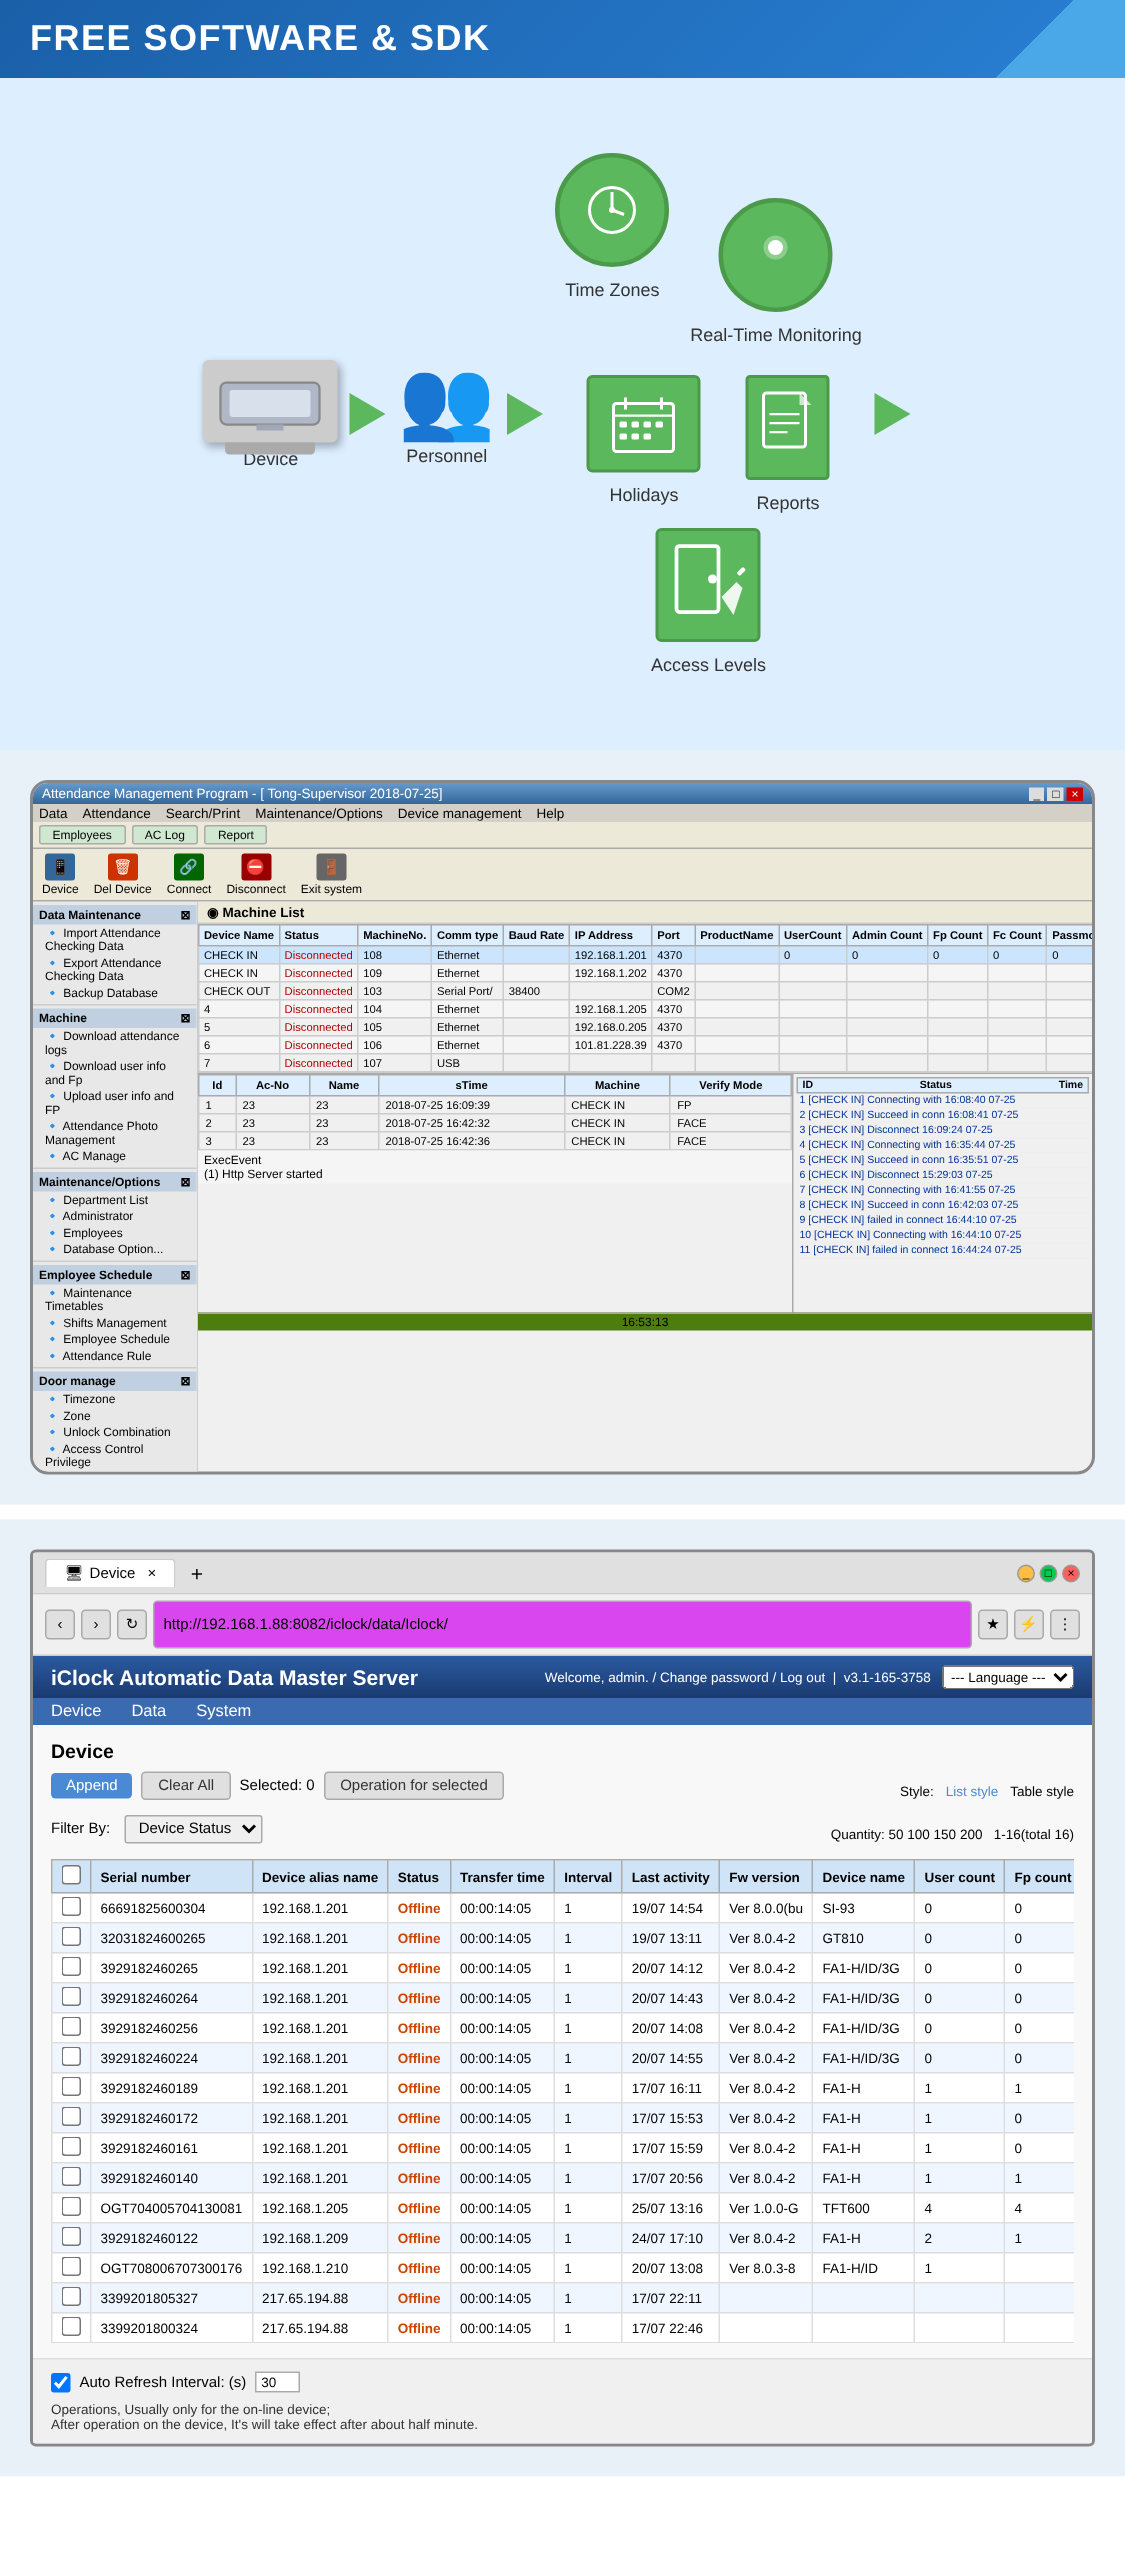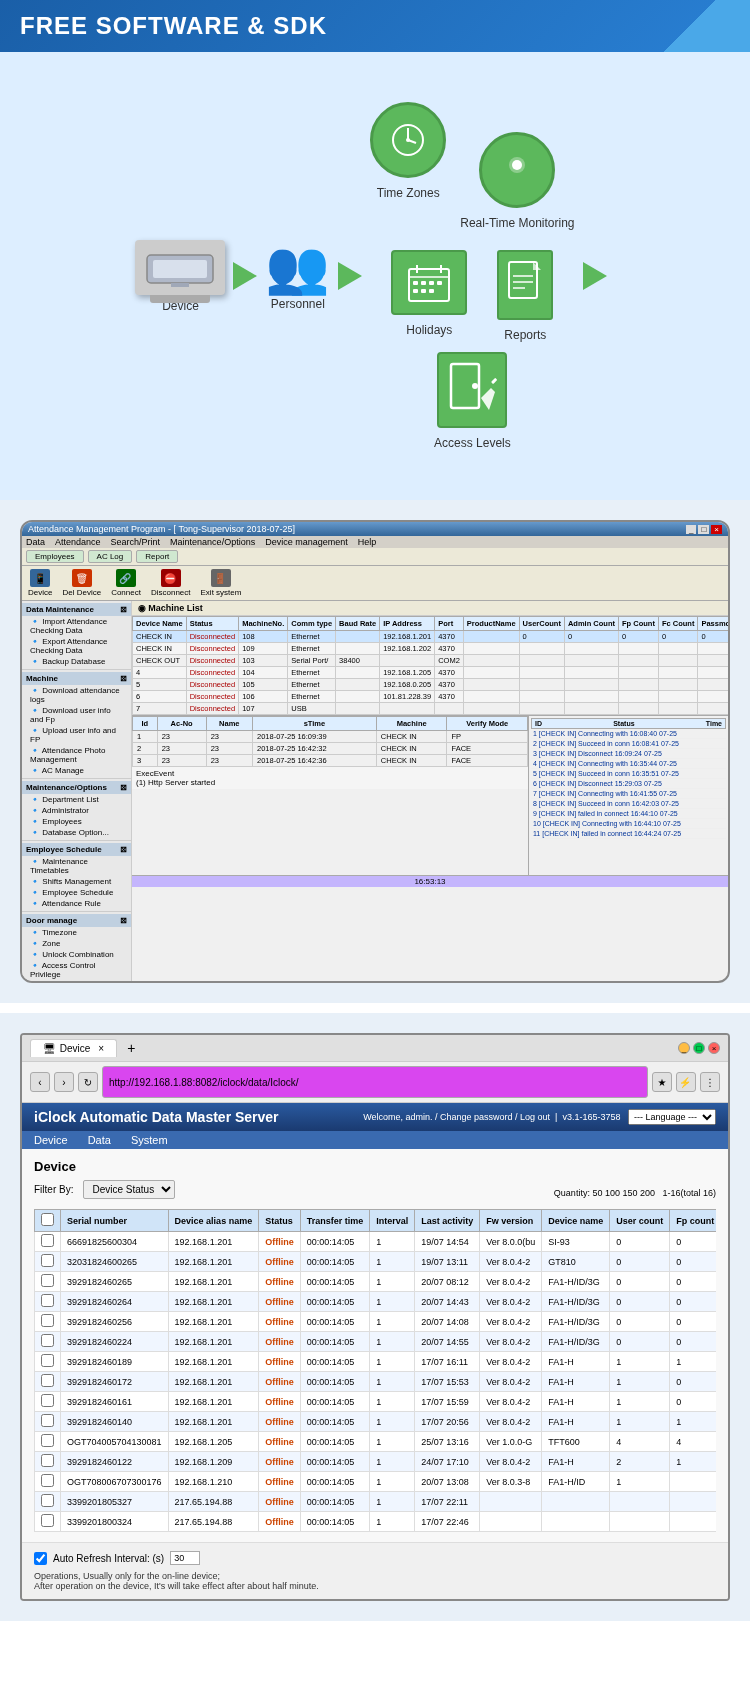--- a/index.html
+++ b/index.html
@@ -268,21 +268,21 @@
       display: flex;
       justify-content: space-between;
     }
     .event-item {
       padding: 1px 2px;
       font-size: 7px;
       color: #003399;
       border-bottom: 1px solid #eee;
     }
     .status-bar {
-      background: #c4b5fd;
+      background: #4d7c0f;
       border-top: 1px solid #aaa;
       padding: 1px 6px;
       font-size: 8px;
       text-align: center;
     }
 
     
     .web-section {
       background: #e8f0f8;
       padding: 20px;
@@ -936,20 +936,33 @@
 
     <div class="web-nav">
       <span class="web-nav-item">Device</span>
       <span class="web-nav-item">Data</span>
       <span class="web-nav-item">System</span>
     </div>
 
     <div class="web-content">
       <div class="web-section-title">Device</div>
       <div style="display:flex; justify-content:space-between; align-items:center; margin-bottom:4px;">
+        <div class="web-toolbar">
+          <button class="web-btn">Append</button>
+          <button class="web-btn-clear">Clear All</button>
+          <span>Selected: 0</span>
+          <button class="web-btn-clear">Operation for selected</button>
+        </div>
+        <div style="font-size:9px; display:flex; gap:8px; align-items:center;">
+          <span>Style:</span>
+          <span style="color:#4a8ad4; cursor:pointer;">List style</span>
+          <span style="cursor:pointer;">Table style</span>
+        </div>
+      </div>
+      <div style="display:flex; justify-content:space-between; align-items:center; margin-bottom:4px;">
         <div class="filter-bar">
           <span>Filter By:</span>
           <select class="filter-select">
             <option>Device Status</option>
           </select>
         </div>
         <div style="font-size:9px;">
           <span>Quantity: 50 100 150 200</span>
           &nbsp;
           <span>1-16(total 16)</span>
@@ -1003,21 +1016,21 @@
     <td>0</td>
 
   </tr>
               <tr>
     <td><input type="checkbox" style=""></td>
     <td>3929182460265</td>
     <td>192.168.1.201</td>
     <td class="status-offline">Offline</td>
     <td>00:00:14:05</td>
     <td>1</td>
-    <td>20/07 08:12</td>
+    <td>20/07 14:12</td>
     <td>Ver 8.0.4-2</td>
     <td>FA1-H/ID/3G</td>
     <td>0</td>
     <td>0</td>
 
   </tr>
               <tr>
     <td><input type="checkbox" style=""></td>
     <td>3929182460264</td>
     <td>192.168.1.201</td>

